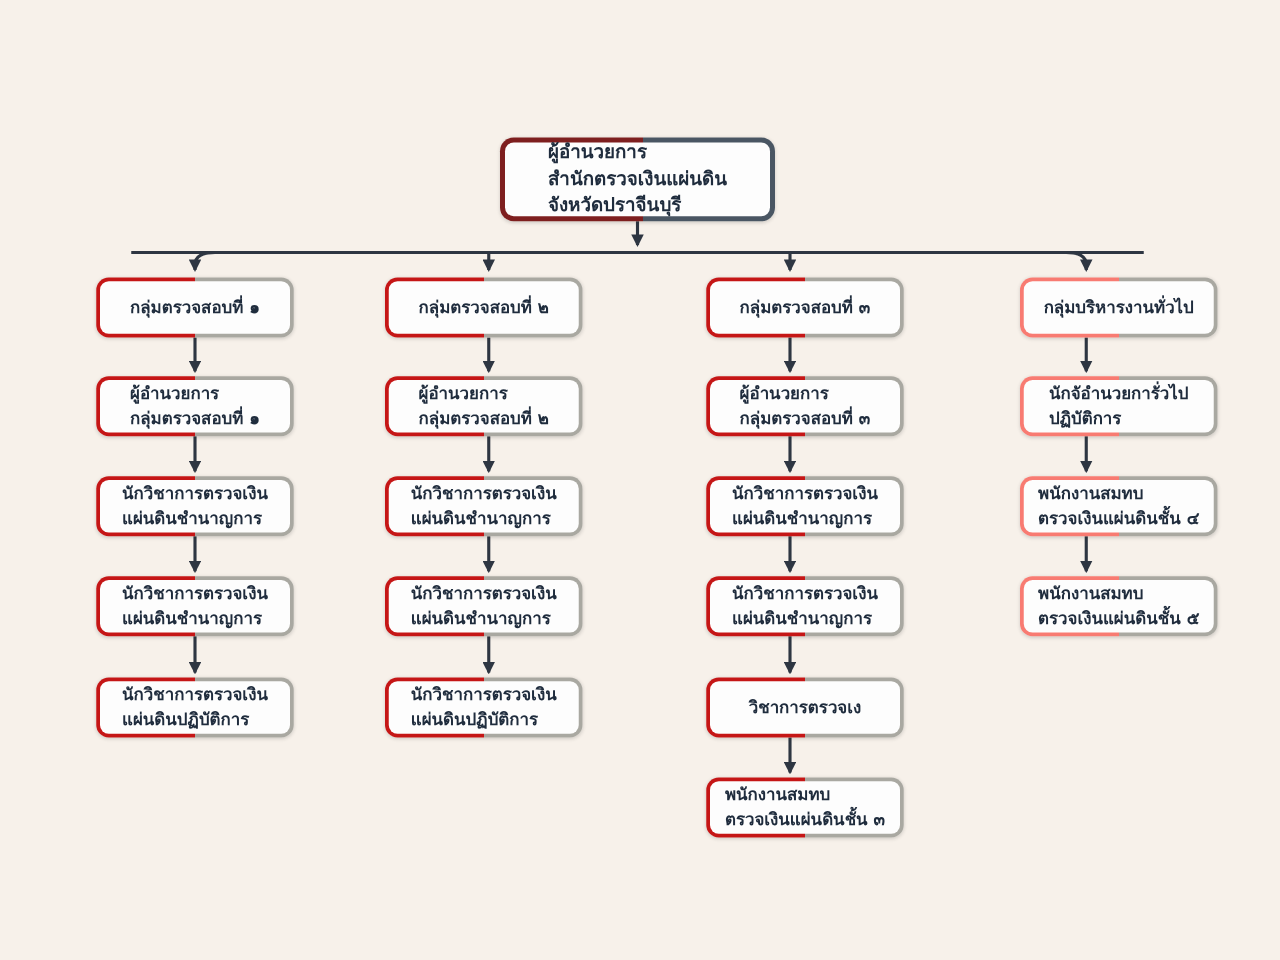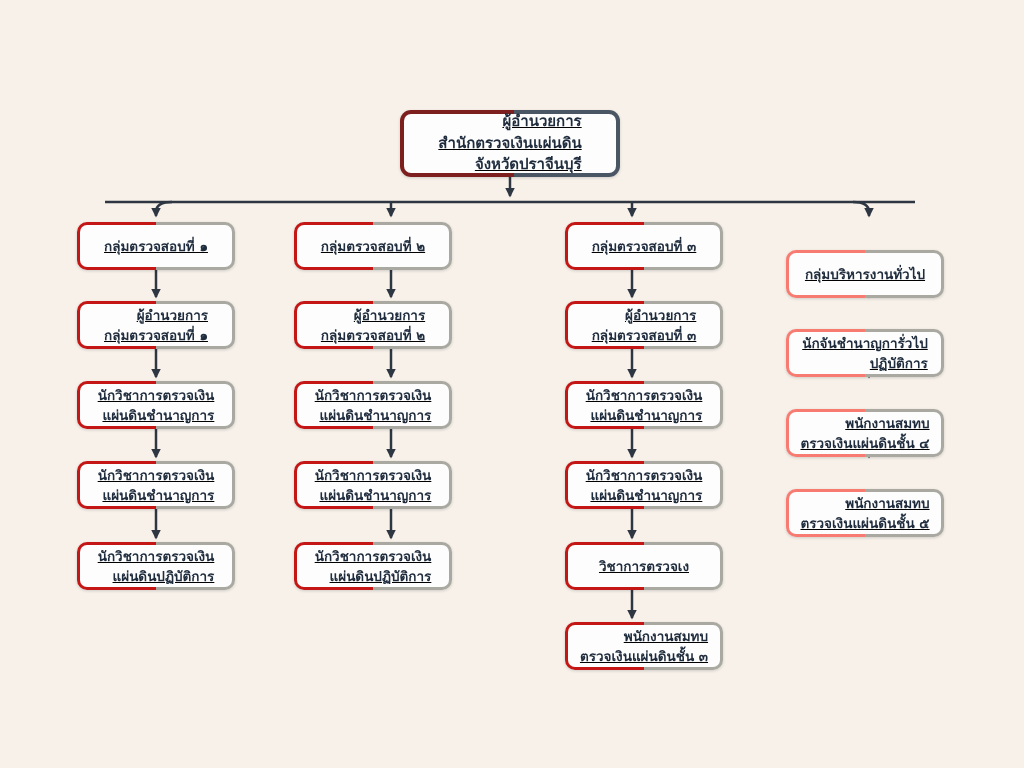--- a/index.html
+++ b/index.html
@@ -21,40 +21,39 @@
     border-radius: 10px;
     padding: 3px;
     box-sizing: border-box;
     box-shadow: 0 1px 3px rgba(40,40,40,0.18);
   }
   .node .inner {
     width: 100%; height: 100%;
     background: #fdfdfd;
     border-radius: 7px;
     display: flex; align-items: center; justify-content: center;
-    text-align: right;
+    text-align: left;
     box-sizing: border-box;
     padding: 2px 6px;
-    text-decoration: underline;
   }
   .lbl {
     white-space: pre-line;
     font-weight: 700;
     font-size: 13.5px;
     line-height: 1.5;
     color: #1f2c3d;
   }
   .theme-red    { background: linear-gradient(90deg, #c51616 0 50%, #a9a8a1 50% 100%); }
   .theme-salmon { background: linear-gradient(90deg, #f87b72 0 50%, #a9a8a1 50% 100%); }
   .theme-root   { background: linear-gradient(90deg, #7e1f1f 0 52%, #4a5663 52% 100%); padding: 4px; }
   .node-root { left: 400px; top: 110px; width: 220px; height: 67px; border-radius: 11px; }
   .node-root .inner { border-radius: 7px; }
   .node-root .lbl { font-size: 15px; line-height: 1.45; }
   .w-col { width: 158px; height: 48px; }
-  .cx1 { left: 77px; }  .cx2 { left: 294px; } .cx3 { left: 565px; } .cx4 { left: 786px; margin-top: 28px; }
+  .cx1 { left: 77px; }  .cx2 { left: 308px; } .cx3 { left: 565px; } .cx4 { left: 816px; }
   .ry1 { top: 222px; } .ry2 { top: 301px; } .ry3 { top: 381px; }
   .ry4 { top: 461px; } .ry5 { top: 542px; } .ry6 { top: 622px; }
   .edge { stroke: #2e3642; stroke-width: 2.5; fill: none; }
 </style>
 </head>
 <body>
 
 <div id="canvas">
 
   <svg class="connectors" viewBox="0 0 1024 768" xmlns="http://www.w3.org/2000/svg">
@@ -197,21 +196,21 @@
       </div>
   </div>
 
   <div class="node w-col theme-salmon cx4 ry1">
     <div class="inner">
         <span class="lbl">กลุ่มบริหารงานทั่วไป</span>
       </div>
   </div>
   <div class="node w-col theme-salmon cx4 ry2">
     <div class="inner">
-        <span class="lbl">นักจันชำนาญการั่วไป
+        <span class="lbl">นักจัอำนวยการั่วไป
 ปฏิบัติการ</span>
       </div>
   </div>
   <div class="node w-col theme-salmon cx4 ry3">
     <div class="inner">
         <span class="lbl">พนักงานสมทบ
 ตรวจเงินแผ่นดินชั้น ๔</span>
       </div>
   </div>
   <div class="node w-col theme-salmon cx4 ry4">

